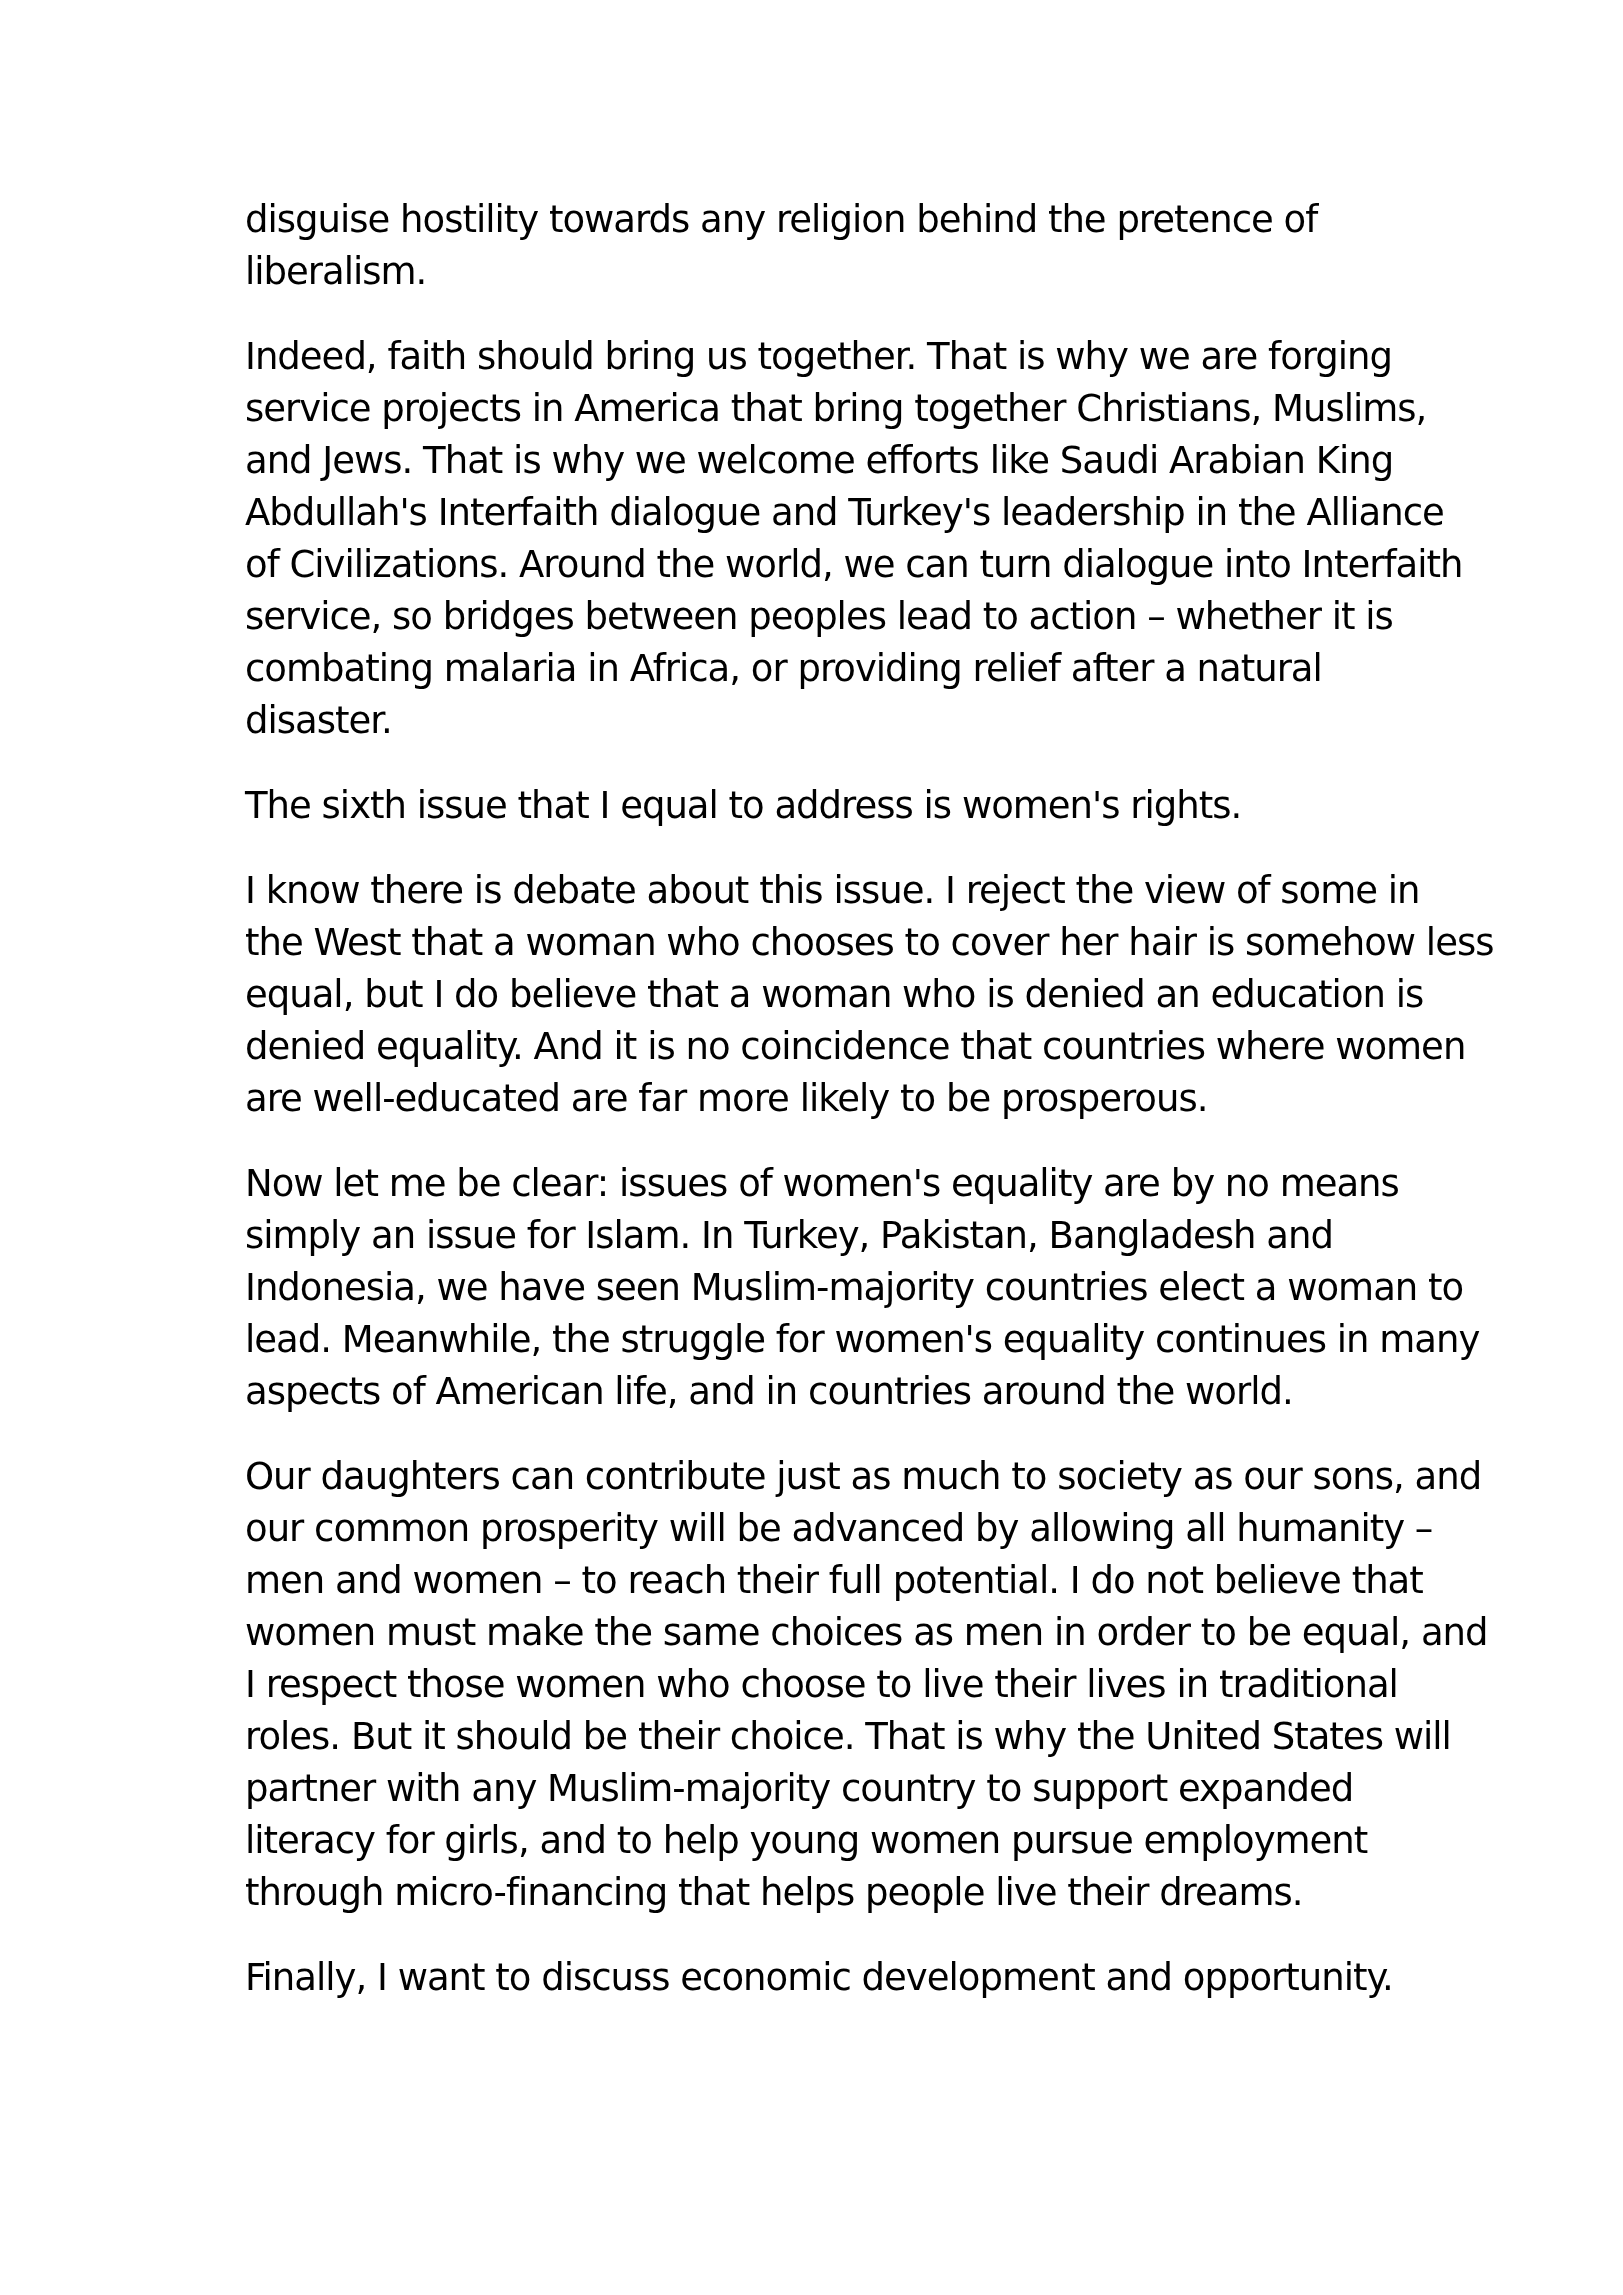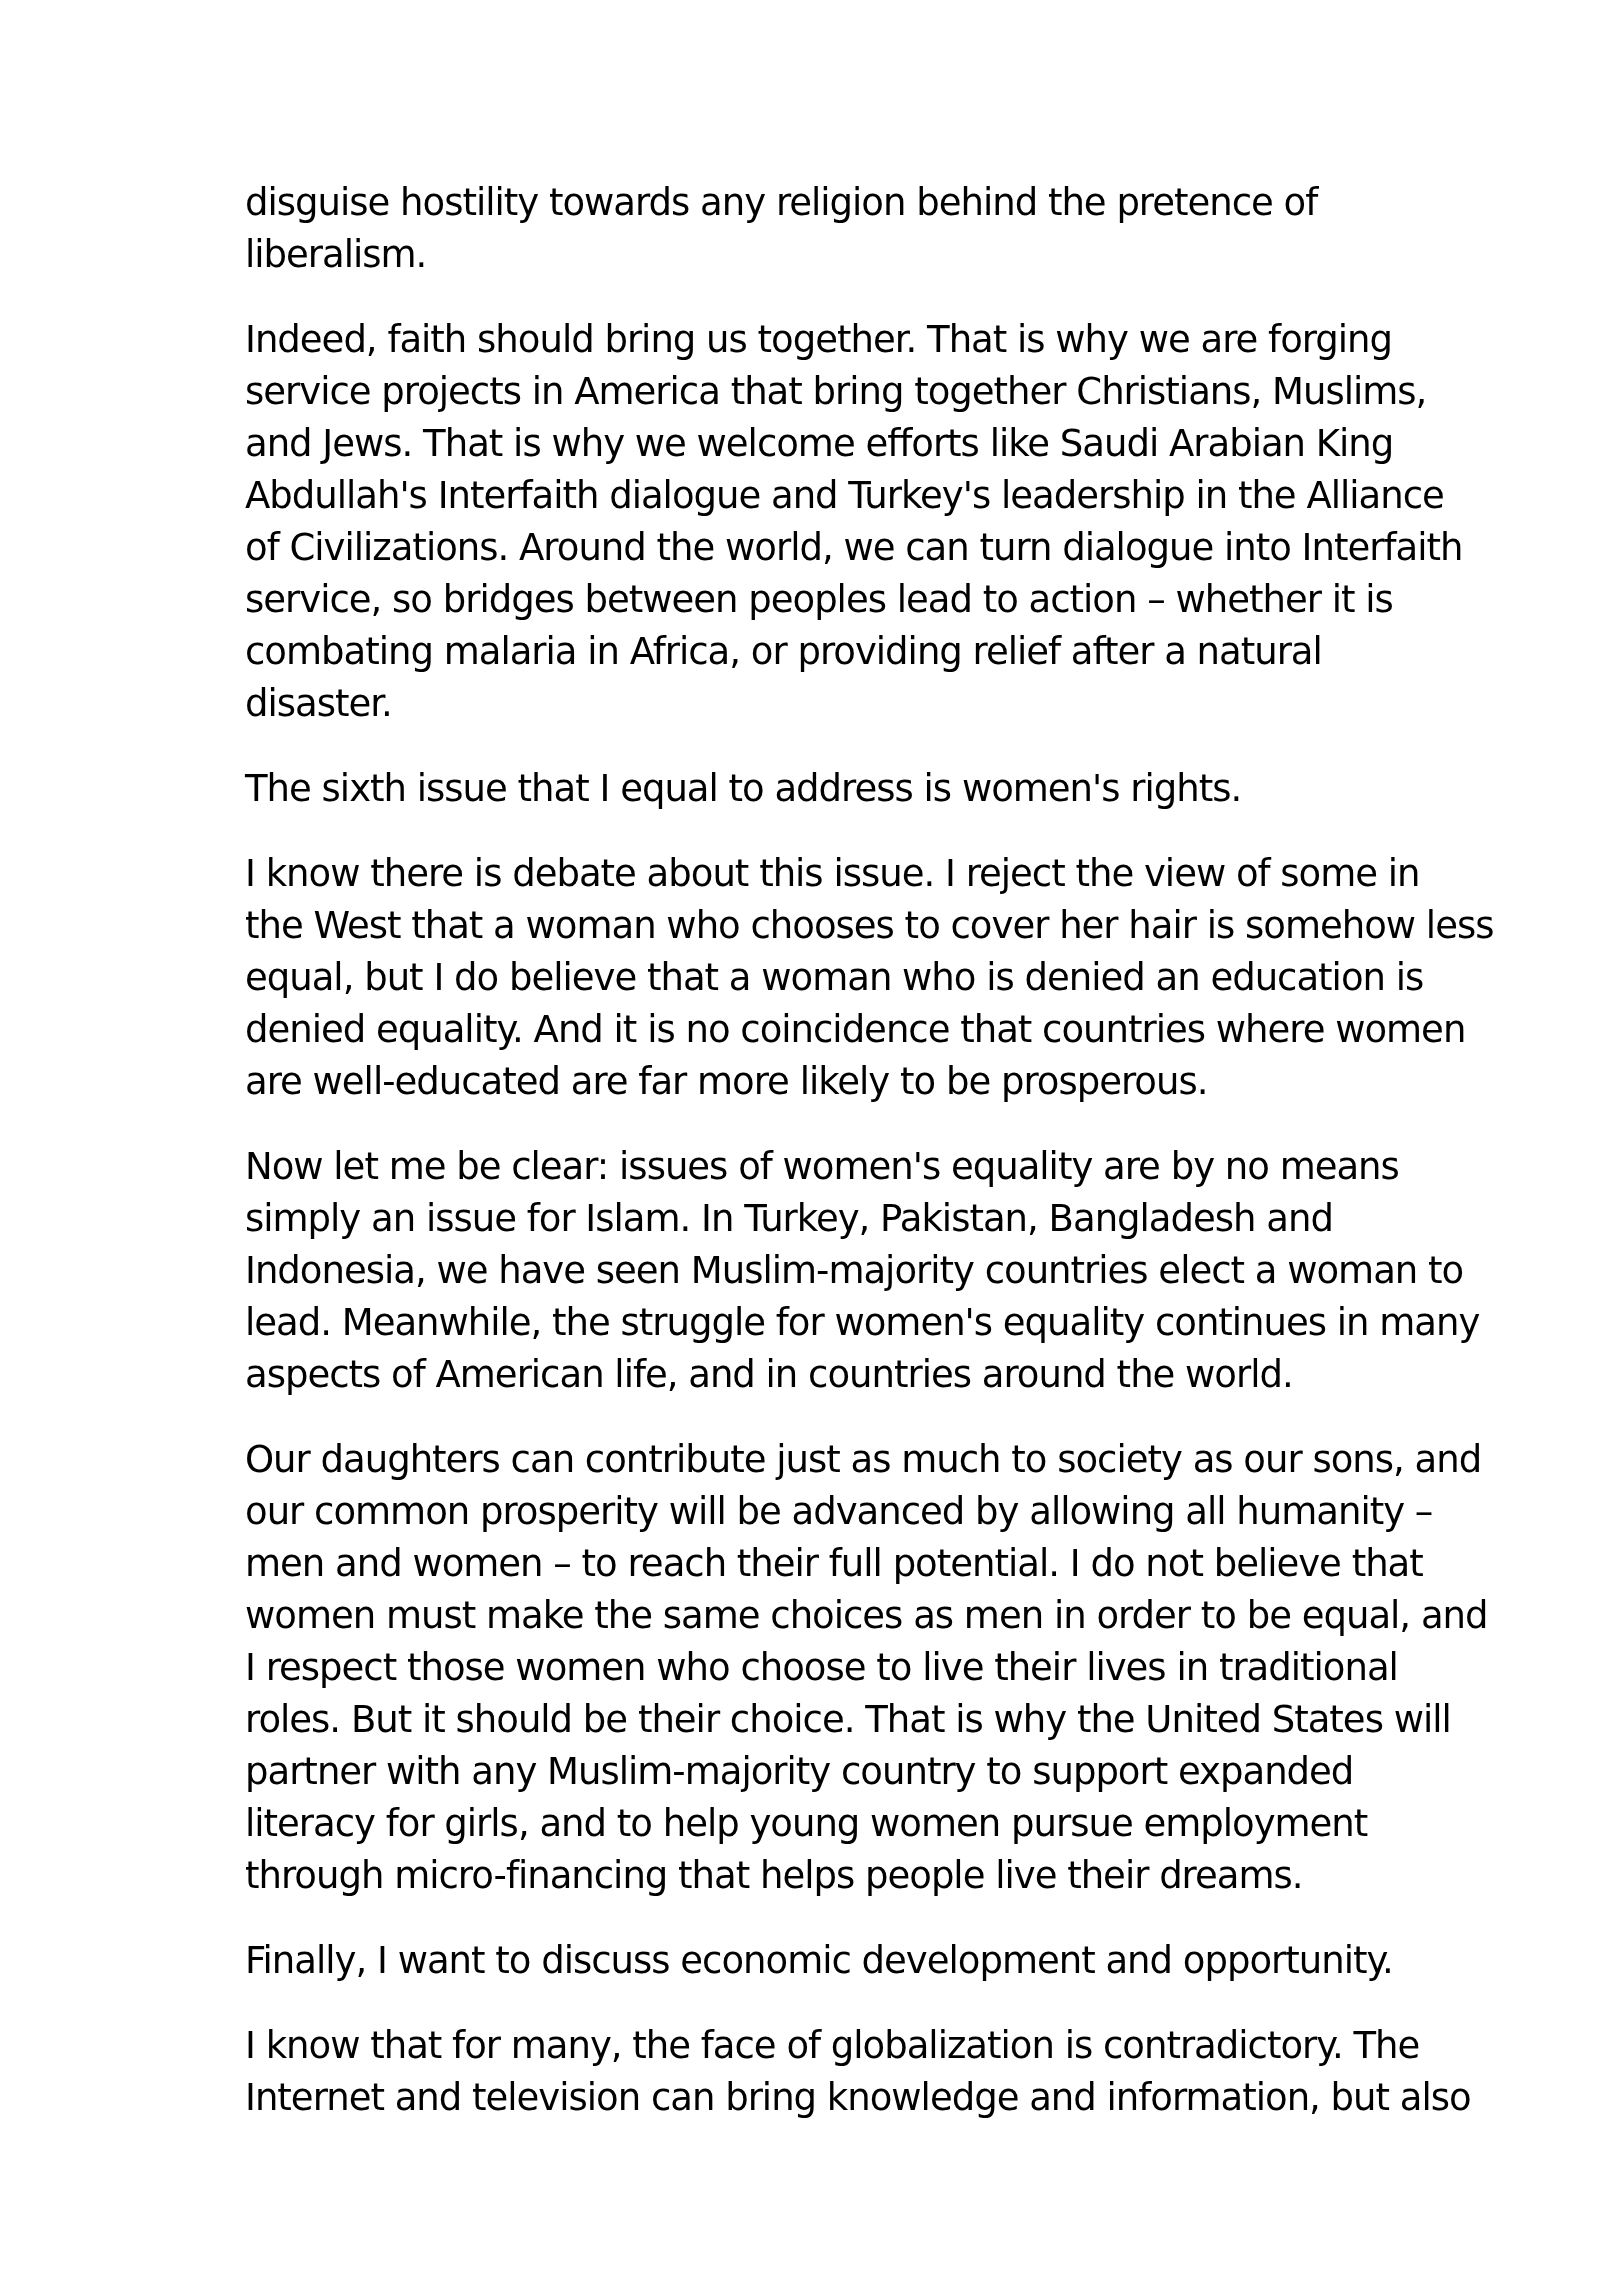--- a/index.html
+++ b/index.html
@@ -11,21 +11,21 @@
     position: relative;
     width: 1623px;
     height: 2295px;
     background: #ffffff;
     box-sizing: border-box;
     overflow: hidden;
   }
   .text-block {
     position: absolute;
     left: 245px;
-    top: 177px;
+    top: 194px;
     width: 1335px;
     font-family: "DejaVu Sans", sans-serif;
     font-size: 37px;
     line-height: 52px;
     letter-spacing: -1px;
     color: #000000;
     text-align: left;
   }
   .para {
     margin: 0 0 33px 0;
@@ -61,17 +61,15 @@
       <p class="para">Our daughters can contribute just as much to society as our sons, and
 our common prosperity will be advanced by allowing all humanity –
 men and women – to reach their full potential. I do not believe that
 women must make the same choices as men in order to be equal, and
 I respect those women who choose to live their lives in traditional
 roles. But it should be their choice. That is why the United States will
 partner with any Muslim-majority country to support expanded
 literacy for girls, and to help young women pursue employment
 through micro-financing that helps people live their dreams.</p>
       <p class="para">Finally, I want to discuss economic development and opportunity.</p>
-      <p class="para">I know that for many, the face of globalization is contradictory. The
-Internet and television can bring knowledge and information, but also</p>
     </div>
 </div>
 
 
 </body></html>

